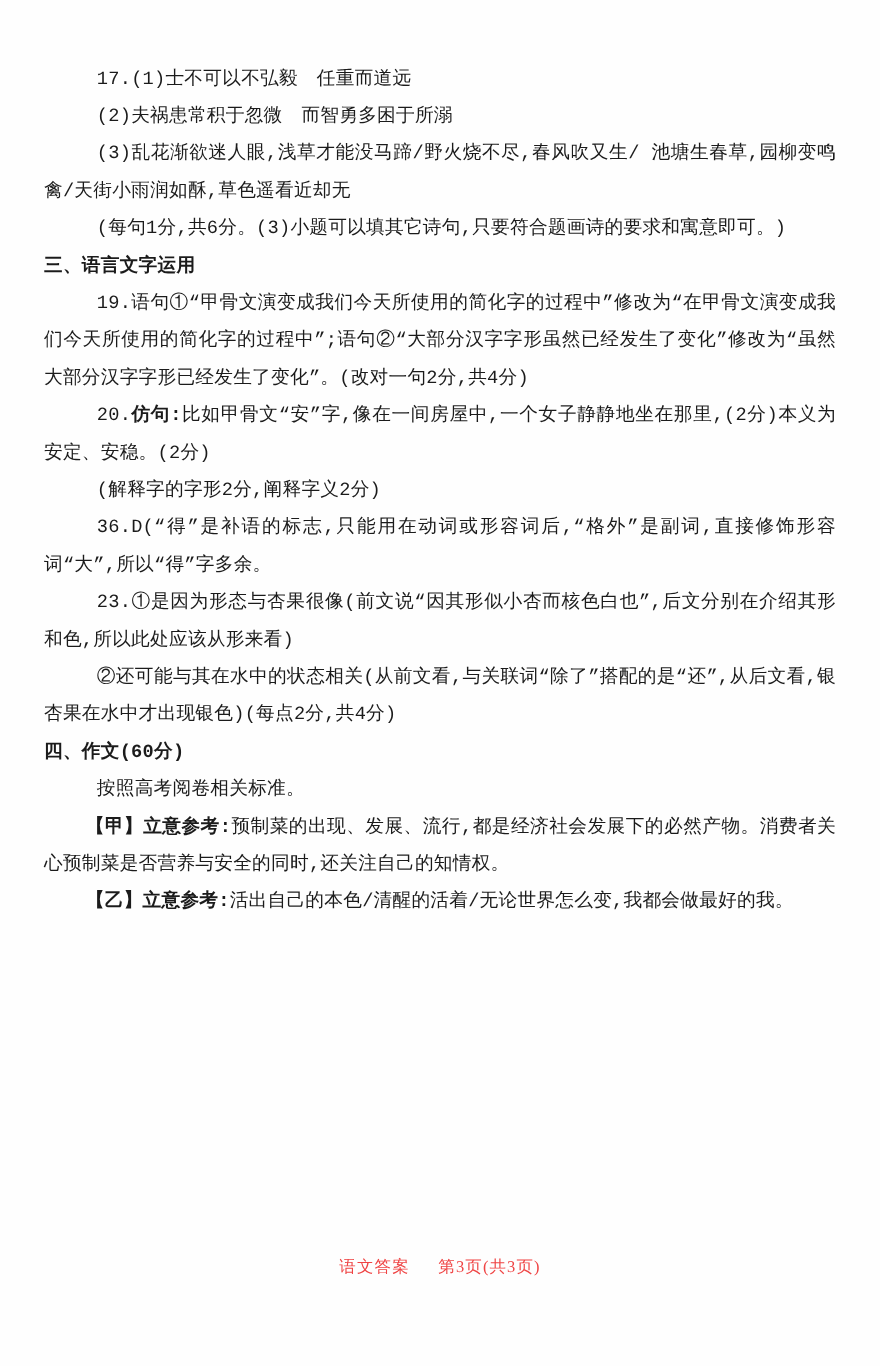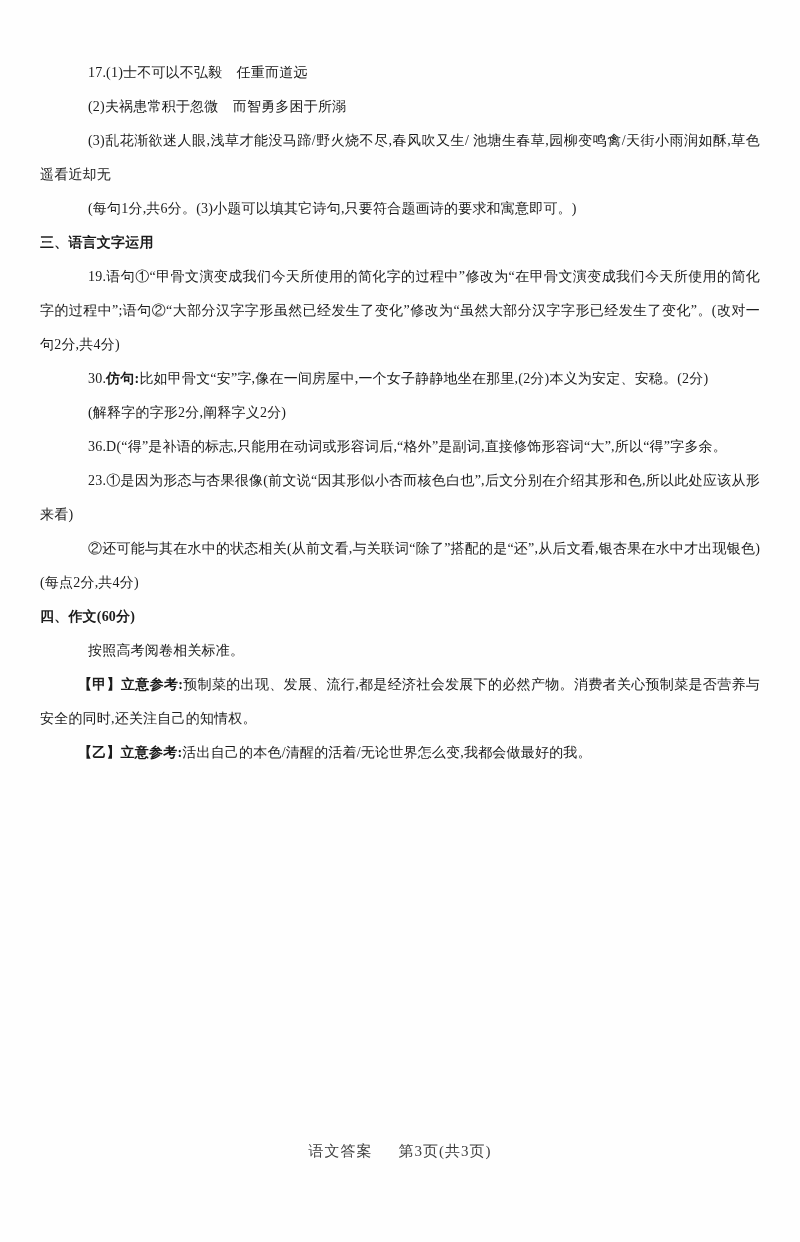--- a/index.html
+++ b/index.html
@@ -18,53 +18,54 @@
   }
   .content {
     position: absolute;
     left: 40px;
     top: 56px;
     width: 720px;
   }
   .content p {
     margin: 0;
     padding: 0;
-    font-size: 14px;
+    font-size: 17px;
     line-height: 34px;
     text-align: justify;
     letter-spacing: 0.2px;
+    font-family: Liberation Mono, monospace;
   }
   p.indent { text-indent: 48px; }
   p.indent-bracket { text-indent: 38px; }
   p.heading { font-weight: 700; text-indent: 0; }
   .bold { font-weight: 700; }
   .footer {
     position: absolute;
     left: 0;
     top: 1142px;
     width: 100%;
     text-align: center;
     font-size: 15px;
-    color: #404040;
+    color: #ef4444;
     letter-spacing: 1px;
   }
   .footer-gap { display: inline-block; width: 26px; }
 </style>
 </head>
 <body>
 
 <div class="page">
   <div class="content" id="content">
       <p class="indent"><span>17.(1)士不可以不弘毅　任重而道远</span></p>
       <p class="indent"><span>(2)夫祸患常积于忽微　而智勇多困于所溺</span></p>
       <p class="indent"><span>(3)乱花渐欲迷人眼,浅草才能没马蹄/野火烧不尽,春风吹又生/ 池塘生春草,园柳变鸣禽/天街小雨润如酥,草色遥看近却无</span></p>
       <p class="indent"><span>(每句1分,共6分。(3)小题可以填其它诗句,只要符合题画诗的要求和寓意即可。)</span></p>
       <p class="heading"><span class="bold">三、语言文字运用</span></p>
       <p class="indent"><span>19.语句①“甲骨文演变成我们今天所使用的简化字的过程中”修改为“在甲骨文演变成我们今天所使用的简化字的过程中”;语句②“大部分汉字字形虽然已经发生了变化”修改为“虽然大部分汉字字形已经发生了变化”。(改对一句2分,共4分)</span></p>
-      <p class="indent"><span>30.</span><span class="bold">仿句:</span><span>比如甲骨文“安”字,像在一间房屋中,一个女子静静地坐在那里,(2分)本义为安定、安稳。(2分)</span></p>
+      <p class="indent"><span>20.</span><span class="bold">仿句:</span><span>比如甲骨文“安”字,像在一间房屋中,一个女子静静地坐在那里,(2分)本义为安定、安稳。(2分)</span></p>
       <p class="indent"><span>(解释字的字形2分,阐释字义2分)</span></p>
       <p class="indent"><span>36.D(“得”是补语的标志,只能用在动词或形容词后,“格外”是副词,直接修饰形容词“大”,所以“得”字多余。</span></p>
       <p class="indent"><span>23.①是因为形态与杏果很像(前文说“因其形似小杏而核色白也”,后文分别在介绍其形和色,所以此处应该从形来看)</span></p>
       <p class="indent"><span>②还可能与其在水中的状态相关(从前文看,与关联词“除了”搭配的是“还”,从后文看,银杏果在水中才出现银色)(每点2分,共4分)</span></p>
       <p class="heading"><span class="bold">四、作文(60分)</span></p>
       <p class="indent"><span>按照高考阅卷相关标准。</span></p>
       <p class="indent-bracket"><span class="bold">【甲】立意参考:</span><span>预制菜的出现、发展、流行,都是经济社会发展下的必然产物。消费者关心预制菜是否营养与安全的同时,还关注自己的知情权。</span></p>
       <p class="indent-bracket"><span class="bold">【乙】立意参考:</span><span>活出自己的本色/清醒的活着/无论世界怎么变,我都会做最好的我。</span></p>
     </div>
   <div class="footer">

